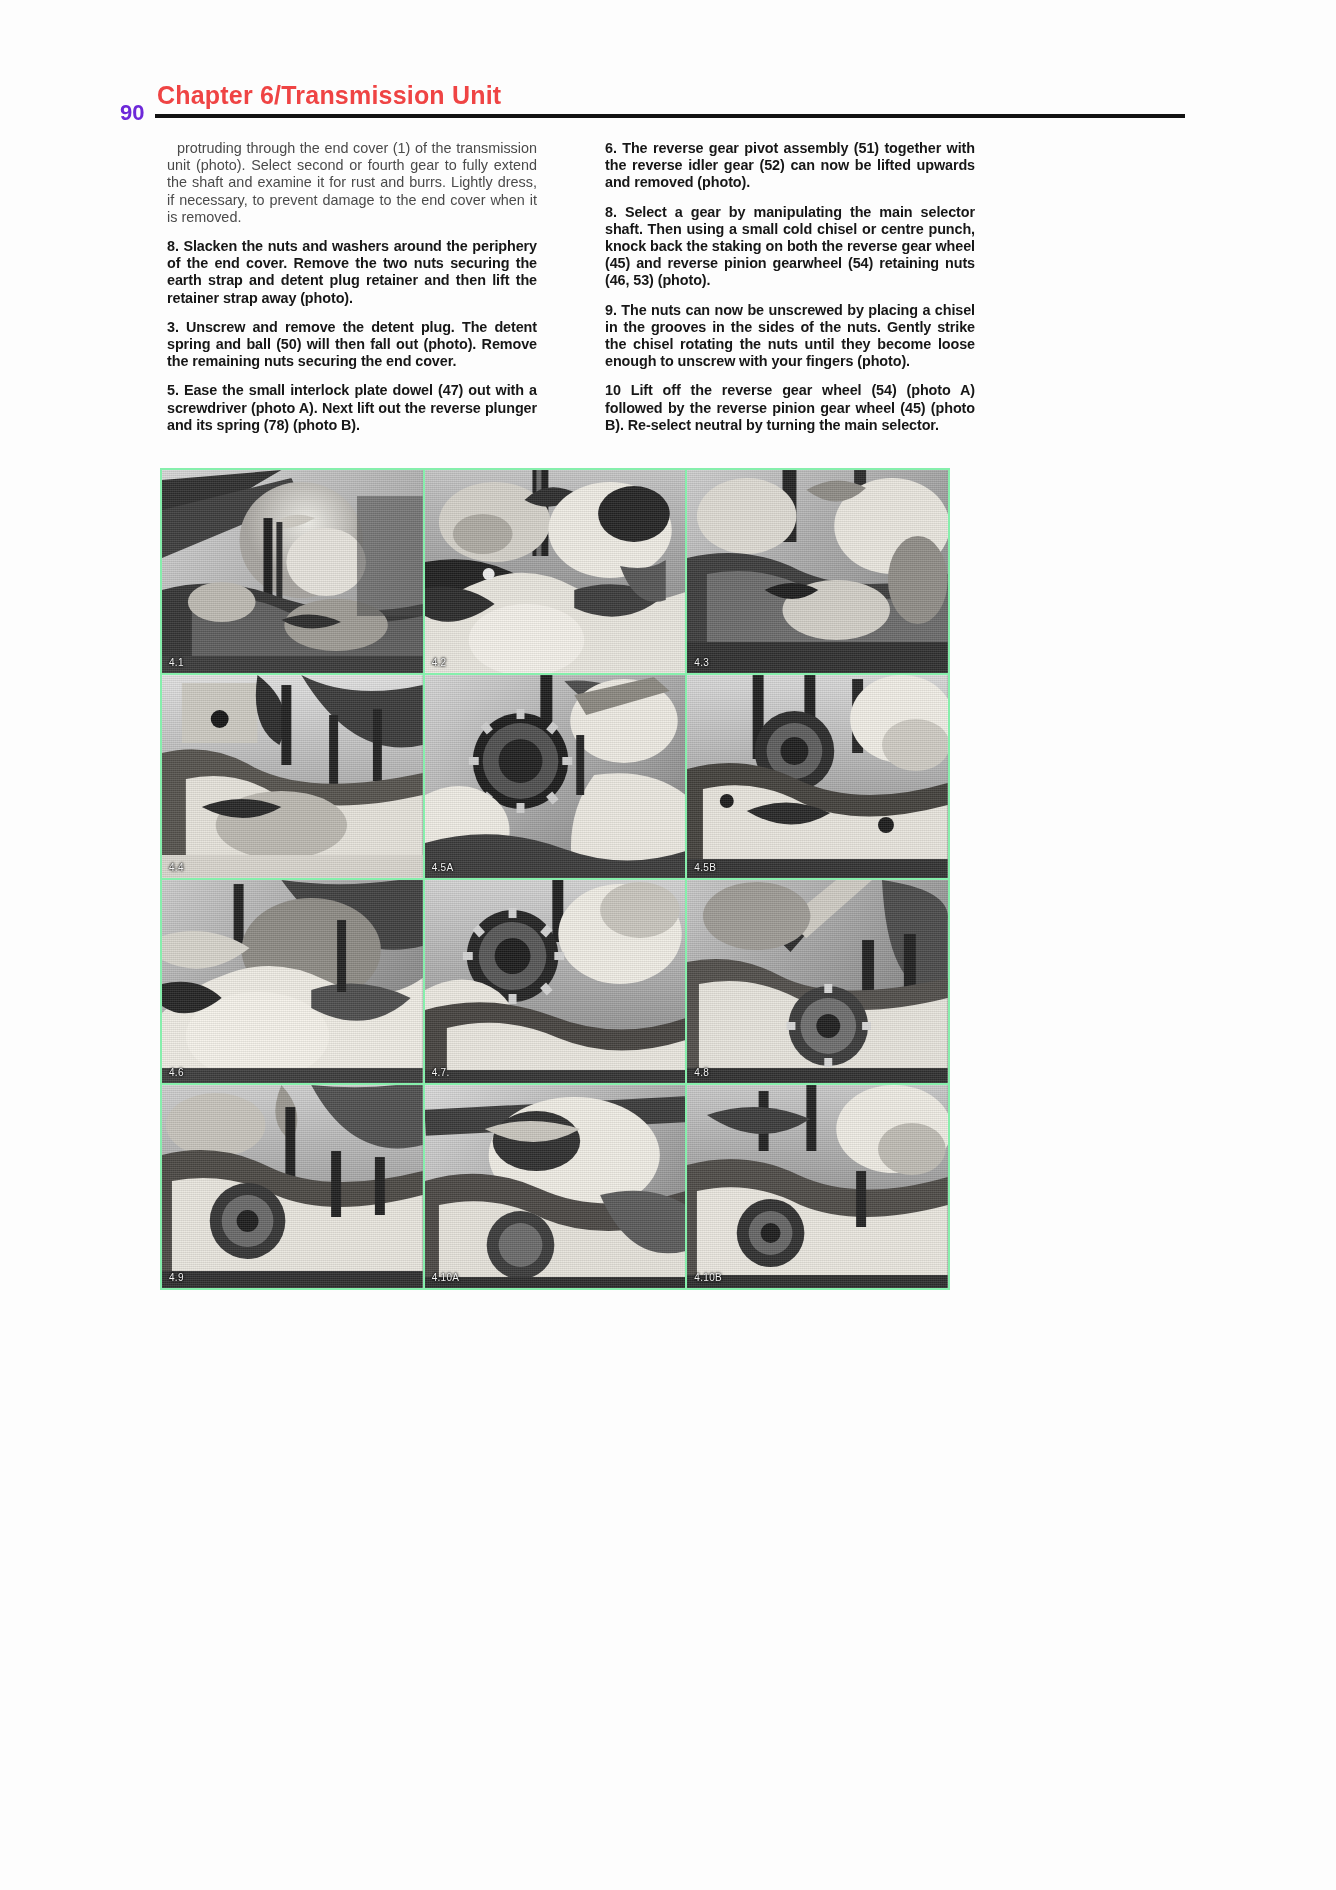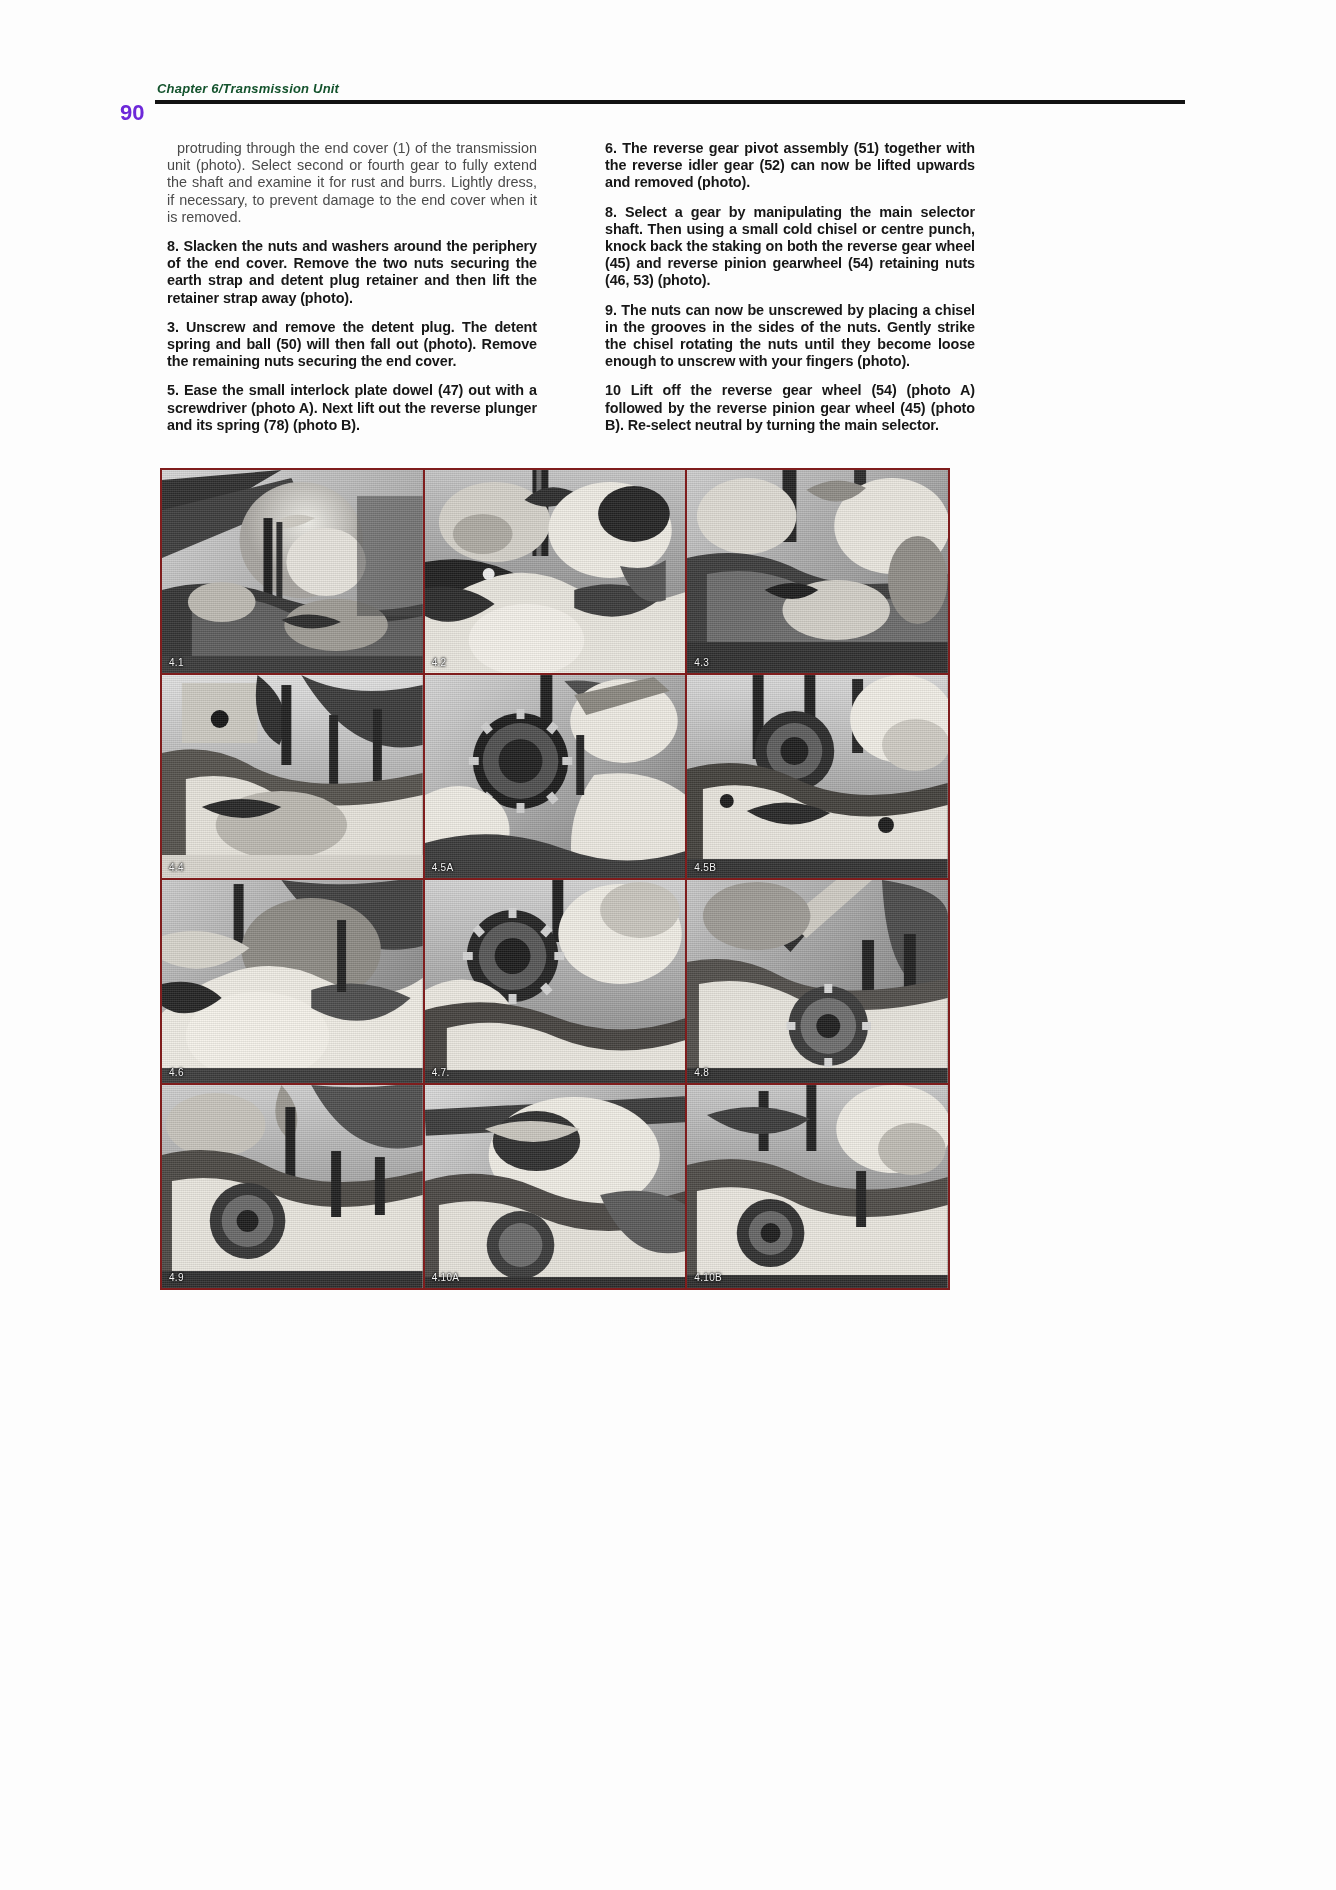--- a/index.html
+++ b/index.html
@@ -23,27 +23,26 @@
   }
 
   
   .header {
     position: absolute;
     left: 155px;
     top: 82px;
     width: 1030px;
   }
   .header-title {
-    font-size: 13px;
+    font-size: 25px;
     font-weight: bold;
     letter-spacing: 0.2px;
-    color: #14532d;
+    color: #ef4444;
     padding-left: 2px;
     line-height: 1.1;
-    font-style: italic;
   }
   .header-rule {
     margin-top: 4px;
     height: 4px;
     background: #131313;
     width: 1030px;
   }
   .page-number {
     position: absolute;
     left: 120px;
@@ -90,21 +89,21 @@
   
   .photo-grid {
     position: absolute;
     left: 160px;
     top: 468px;
     width: 790px;
     display: grid;
     grid-template-columns: repeat(3, 1fr);
     grid-auto-rows: 203px;
     gap: 2px;
-    background: #7f1d1d;
+    background: #86efac;
     padding: 2px;
     box-sizing: border-box;
   }
   .photo {
     position: relative;
     overflow: hidden;
     background: #8d8d8d;
   }
   .photo-caption {
     position: absolute;

